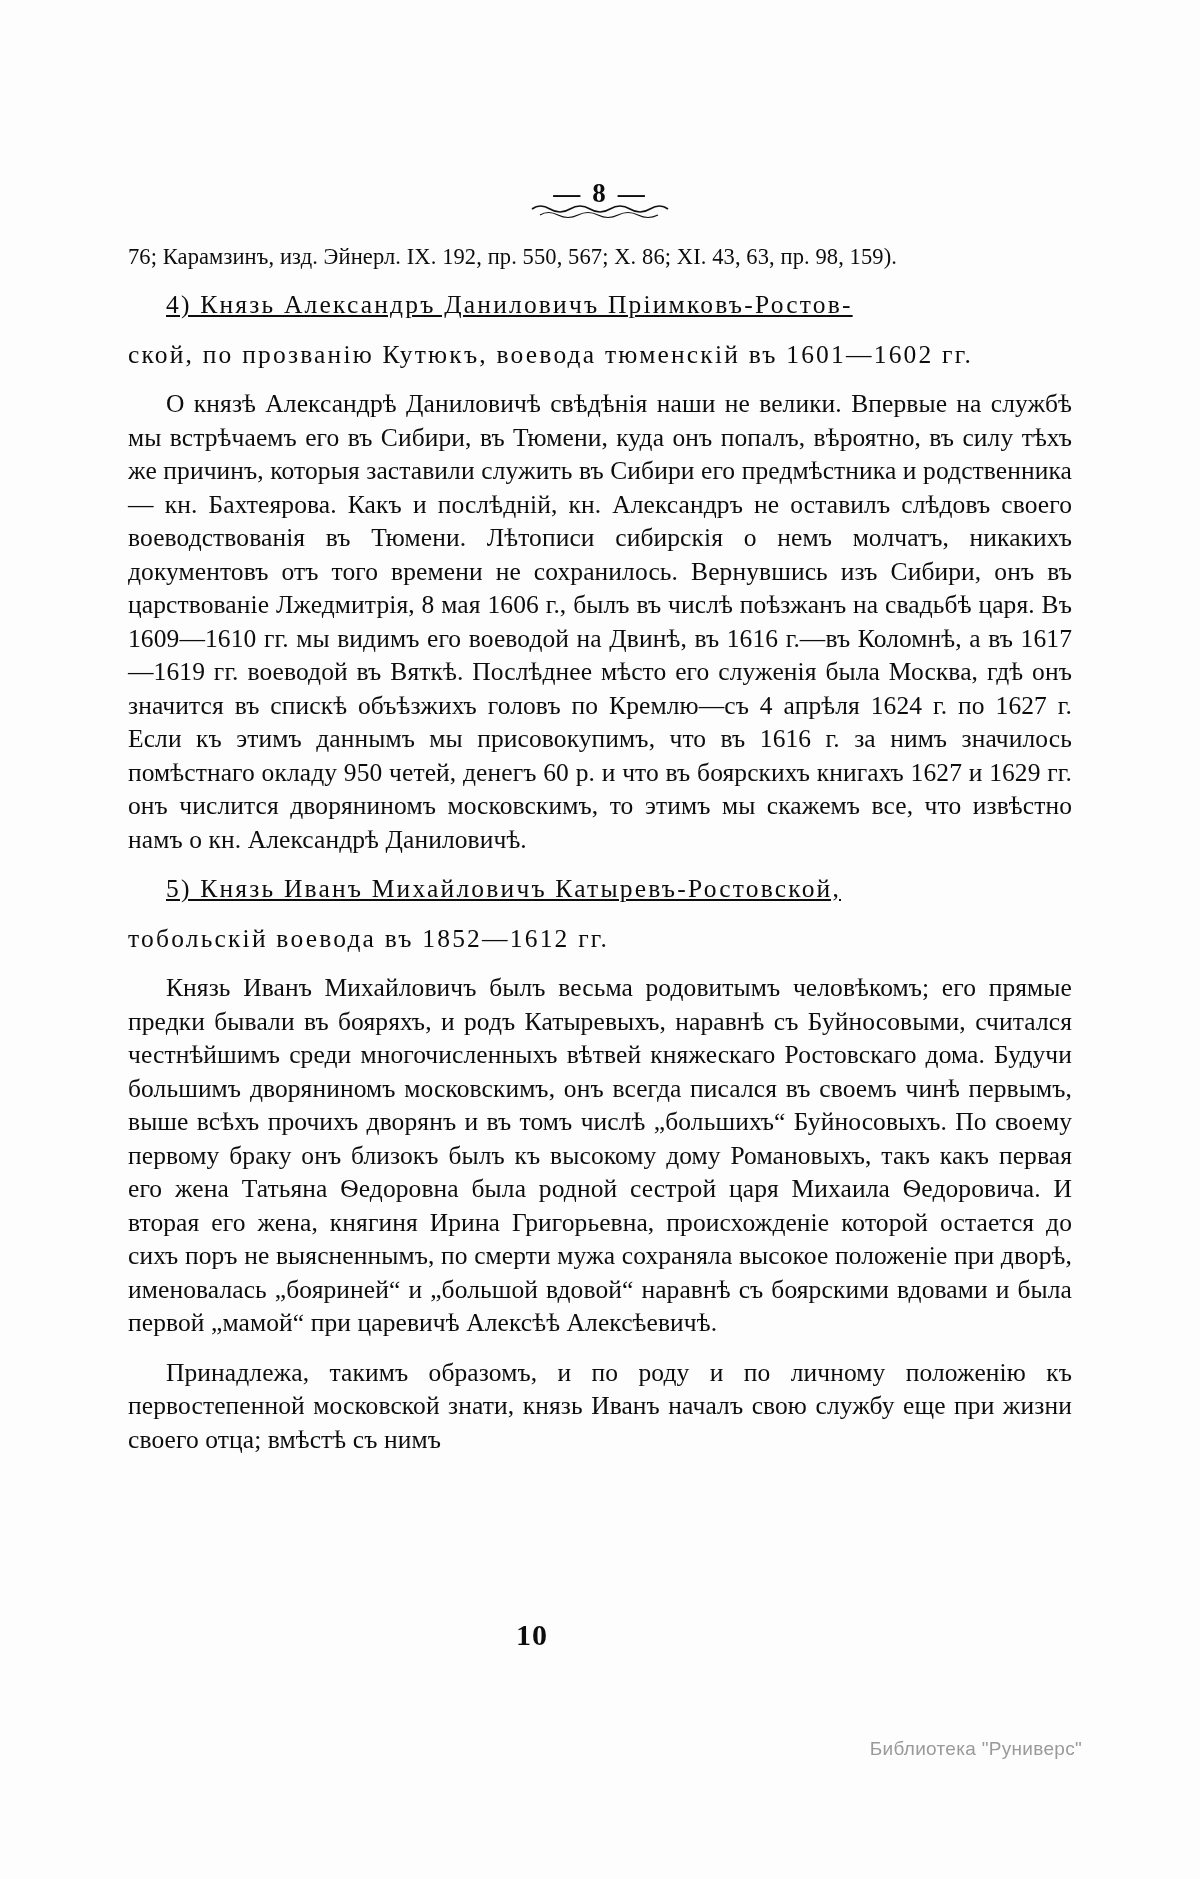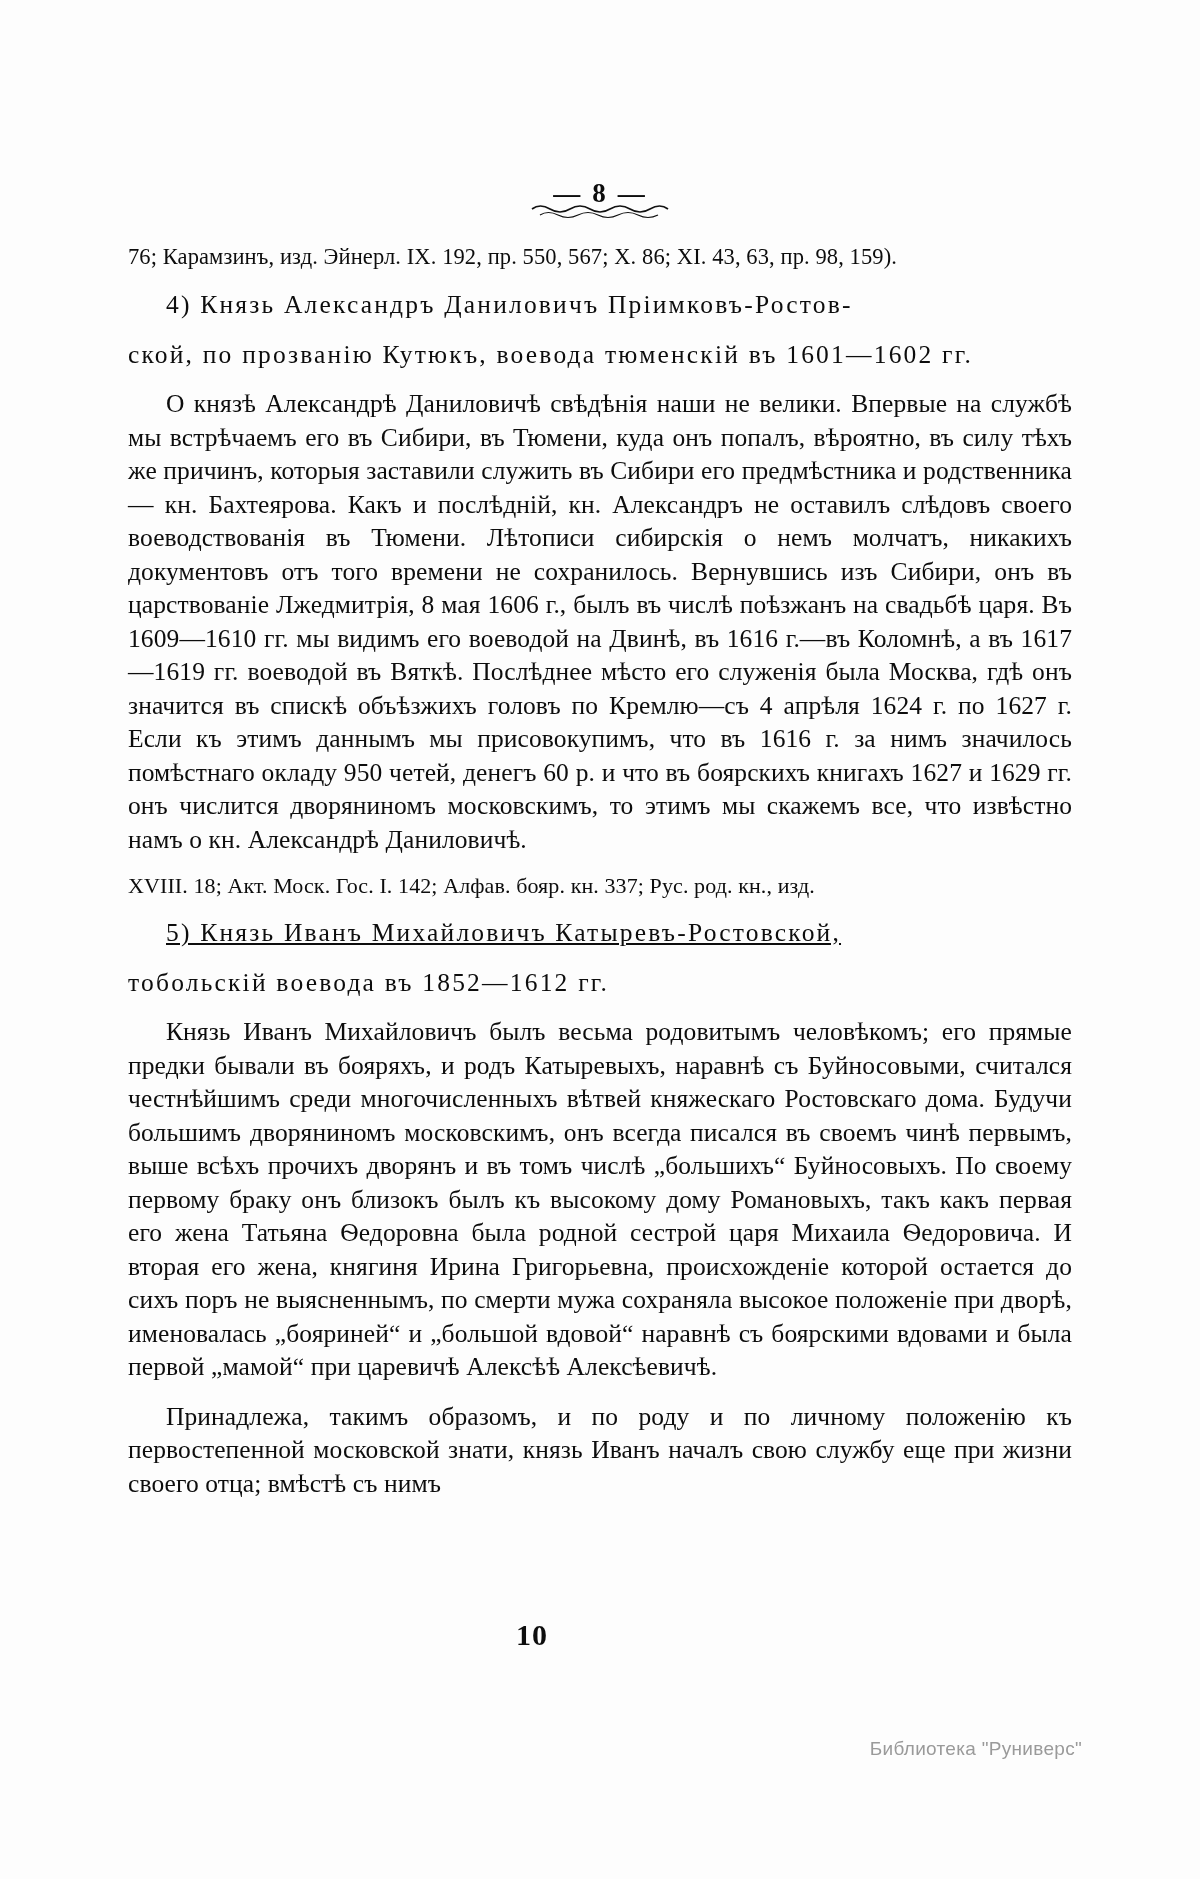--- a/index.html
+++ b/index.html
@@ -81,21 +81,21 @@
   }
   .watermark {
     position: absolute;
     right: 118px;
     top: 1738px;
     font-family: "Liberation Sans", sans-serif;
     font-size: 19px;
     color: #9a9a9a;
     letter-spacing: 0.3px;
   }
-  .blk { margin-top: 0px; }
+  .blk { margin-top: 0px; text-decoration: underline; }
 </style>
 </head>
 <body>
 
 <div class="page">
 
   <div class="page-header">
     <span class="dash">—</span><span>8</span><span class="dash">—</span>
   </div>
 
@@ -108,21 +108,20 @@
 
   <div class="content">
 
     <p class="refline">76; Карамзинъ, изд. Эйнерл. IX. 192, пр. 550, 567; X. 86; XI. 43, 63, пр. 98, 159).</p>
 
     <p class="indent sp blk">4) Князь Александръ Даниловичъ Пріимковъ-Ростов-</p>
     <p class="sp">ской, по прозванію Кутюкъ, воевода тюменскій въ 1601—1602 гг.</p>
 
     <p class="indent">О князѣ Александрѣ Даниловичѣ свѣдѣнія наши не велики. Впервые на службѣ мы встрѣчаемъ его въ Сибири, въ Тюмени, куда онъ попалъ, вѣроятно, въ силу тѣхъ же причинъ, которыя заставили служить въ Сибири его предмѣстника и родственника — кн. Бахтеярова. Какъ и послѣдній, кн. Александръ не оставилъ слѣдовъ своего воеводствованія въ Тюмени. Лѣтописи сибирскія о немъ молчатъ, никакихъ документовъ отъ того времени не сохранилось. Вернувшись изъ Сибири, онъ въ царствованіе Лжедмитрія, 8 мая 1606 г., былъ въ числѣ поѣзжанъ на свадьбѣ царя. Въ 1609—1610 гг. мы видимъ его воеводой на Двинѣ, въ 1616 г.—въ Коломнѣ, а въ 1617—1619 гг. воеводой въ Вяткѣ. Послѣднее мѣсто его служенія была Москва, гдѣ онъ значится въ спискѣ объѣзжихъ головъ по Кремлю—съ 4 апрѣля 1624 г. по 1627 г. Если къ этимъ даннымъ мы присовокупимъ, что въ 1616 г. за нимъ значилось помѣстнаго окладу 950 четей, денегъ 60 р. и что въ боярскихъ книгахъ 1627 и 1629 гг. онъ числится дворяниномъ московскимъ, то этимъ мы скажемъ все, что извѣстно намъ о кн. Александрѣ Даниловичѣ.</p>
 
-    <p class="small-ref">XVIII. 18; Акт. Моск. Гос. I. 142; Алфав. бояр. кн. 337; Рус. род. кн., изд.</p>
 
     <p class="indent sp" style="margin-top:4px;text-decoration:underline;">5) Князь Иванъ Михайловичъ Катыревъ-Ростовской,</p>
     <p class="sp">тобольскій воевода въ 1852—1612 гг.</p>
 
     <p class="indent">Князь Иванъ Михайловичъ былъ весьма родовитымъ человѣкомъ; его прямые предки бывали въ бояряхъ, и родъ Катыревыхъ, наравнѣ съ Буйносовыми, считался честнѣйшимъ среди многочисленныхъ вѣтвей княжескаго Ростовскаго дома. Будучи большимъ дворяниномъ московскимъ, онъ всегда писался въ своемъ чинѣ первымъ, выше всѣхъ прочихъ дворянъ и въ томъ числѣ „большихъ“ Буйносовыхъ. По своему первому браку онъ близокъ былъ къ высокому дому Романовыхъ, такъ какъ первая его жена Татьяна Ѳедоровна была родной сестрой царя Михаила Ѳедоровича. И вторая его жена, княгиня Ирина Григорьевна, происхожденіе которой остается до сихъ поръ не выясненнымъ, по смерти мужа сохраняла высокое положеніе при дворѣ, именовалась „бояриней“ и „большой вдовой“ наравнѣ съ боярскими вдовами и была первой „мамой“ при царевичѣ Алексѣѣ Алексѣевичѣ.</p>
 
     <p class="indent">Принадлежа, такимъ образомъ, и по роду и по личному положенію къ первостепенной московской знати, князь Иванъ началъ свою службу еще при жизни своего отца; вмѣстѣ съ нимъ</p>
 
   </div>
 

